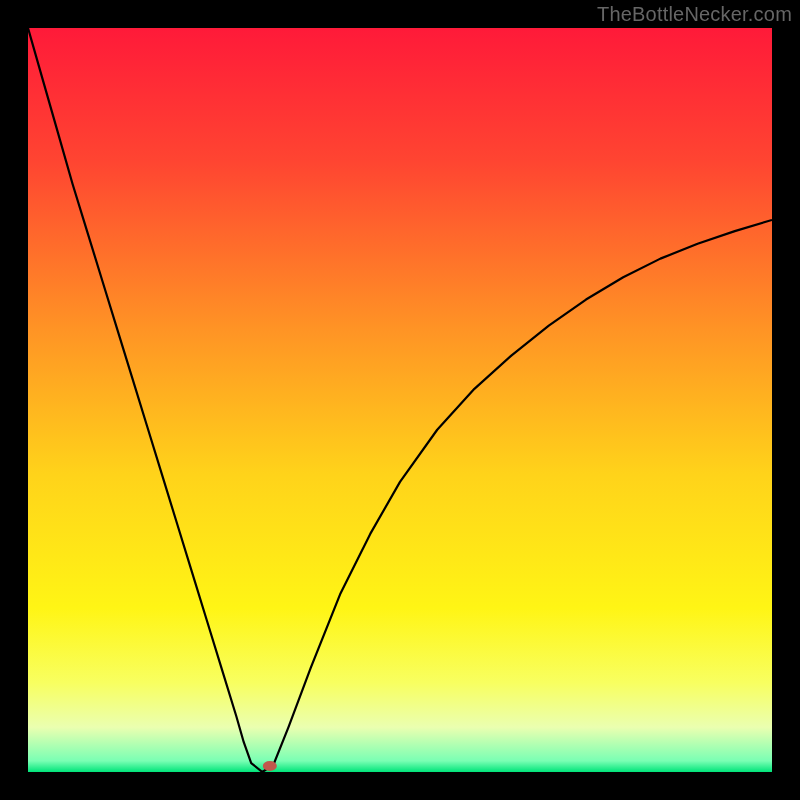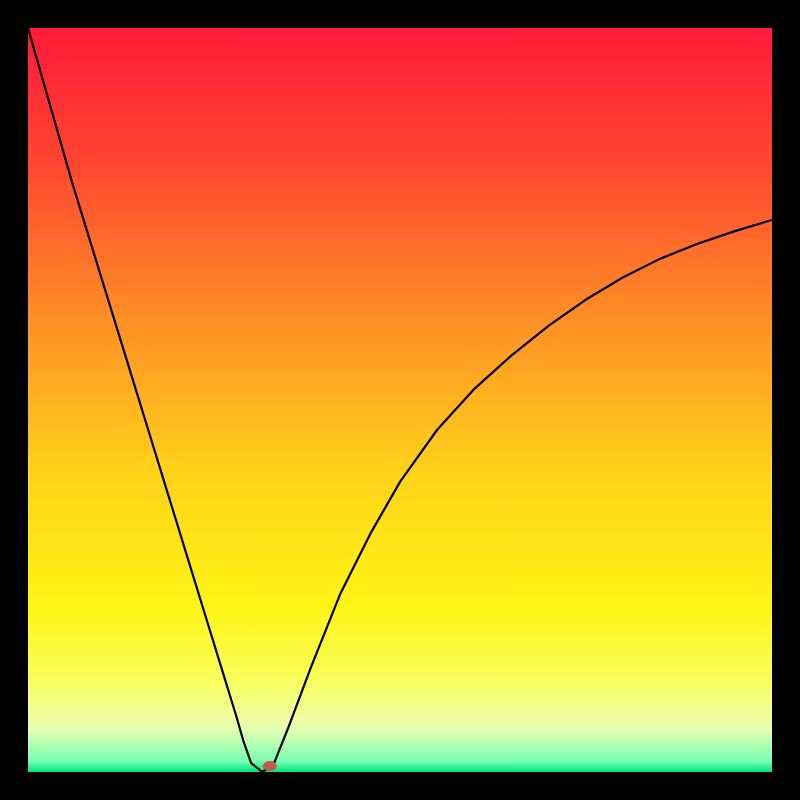--- a/index.html
+++ b/index.html
@@ -35,20 +35,21 @@
     font-weight: 500;
     letter-spacing: 0.2px;
     user-select: none;
   }
   svg { display: block; }
 </style>
 </head>
 <body>
 
 <div class="frame">
+  <div class="watermark">TheBottleNecker.com</div>
   <div class="plot">
     <svg id="chart-svg" width="744" height="744" viewBox="0 0 744 744">
         <defs>
           <linearGradient id="bg-grad" x1="0" y1="0" x2="0" y2="1">
             <stop offset="0.00%" stop-color="#ff1a39"></stop>
             <stop offset="18.00%" stop-color="#ff4531"></stop>
             <stop offset="40.00%" stop-color="#ff9225"></stop>
             <stop offset="60.00%" stop-color="#ffd31a"></stop>
             <stop offset="78.00%" stop-color="#fff515"></stop>
             <stop offset="88.00%" stop-color="#f8ff60"></stop>

